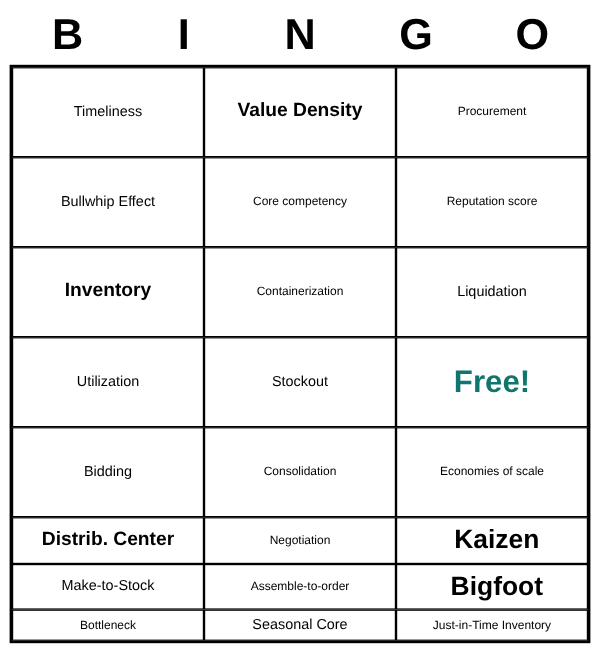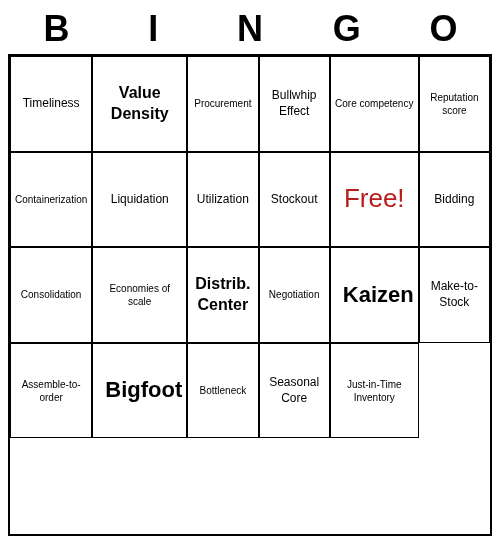--- a/index.html
+++ b/index.html
@@ -22,21 +22,21 @@
     }
     .bingo-letter {
       font-size: 36px;
       font-weight: bold;
       width: 20%;
       text-align: center;
       color: #000;
     }
     .bingo-grid {
       display: grid;
-      grid-template-columns: repeat(6, 1fr);
+      grid-template-columns: repeat(3, 1fr);
       grid-template-rows: repeat(5, 1fr);
       width: 100%;
       flex: 1;
       border: 2px solid #000;
     }
     .bingo-cell {
       border: 1px solid #000;
       display: flex;
       align-items: center;
       justify-content: center;
@@ -53,22 +53,22 @@
     }
     .bingo-cell.medium-text {
       font-size: 16px;
       font-weight: bold;
     }
     .bingo-cell.small-text {
       font-size: 10px;
     }
     .free-cell {
       font-size: 26px;
-      font-weight: normal;
-      color: #b91c1c;
+      font-weight: bold;
+      color: #0f766e;
       text-align: center;
     }
   </style>
 </head>
 <body>
 
 <div class="bingo-title">
   <span class="bingo-letter">B</span>
   <span class="bingo-letter">I</span>
   <span class="bingo-letter">N</span>
@@ -76,20 +76,21 @@
   <span class="bingo-letter">O</span>
 </div>
 
 <div class="bingo-grid">
 <div class="bingo-cell">Timeliness</div>
     <div class="bingo-cell medium-text">Value Density</div>
     <div class="bingo-cell small-text">Procurement</div>
     <div class="bingo-cell">Bullwhip Effect</div>
     <div class="bingo-cell small-text">Core competency</div>
     <div class="bingo-cell small-text">Reputation score</div>
+    <div class="bingo-cell medium-text">Inventory</div>
     <div class="bingo-cell small-text">Containerization</div>
     <div class="bingo-cell">Liquidation</div>
     <div class="bingo-cell">Utilization</div>
     <div class="bingo-cell">Stockout</div>
     <div class="bingo-cell free-cell">Free!</div>
     <div class="bingo-cell">Bidding</div>
     <div class="bingo-cell small-text">Consolidation</div>
     <div class="bingo-cell small-text">Economies of scale</div>
     <div class="bingo-cell medium-text">Distrib. Center</div>
     <div class="bingo-cell small-text">Negotiation</div>

